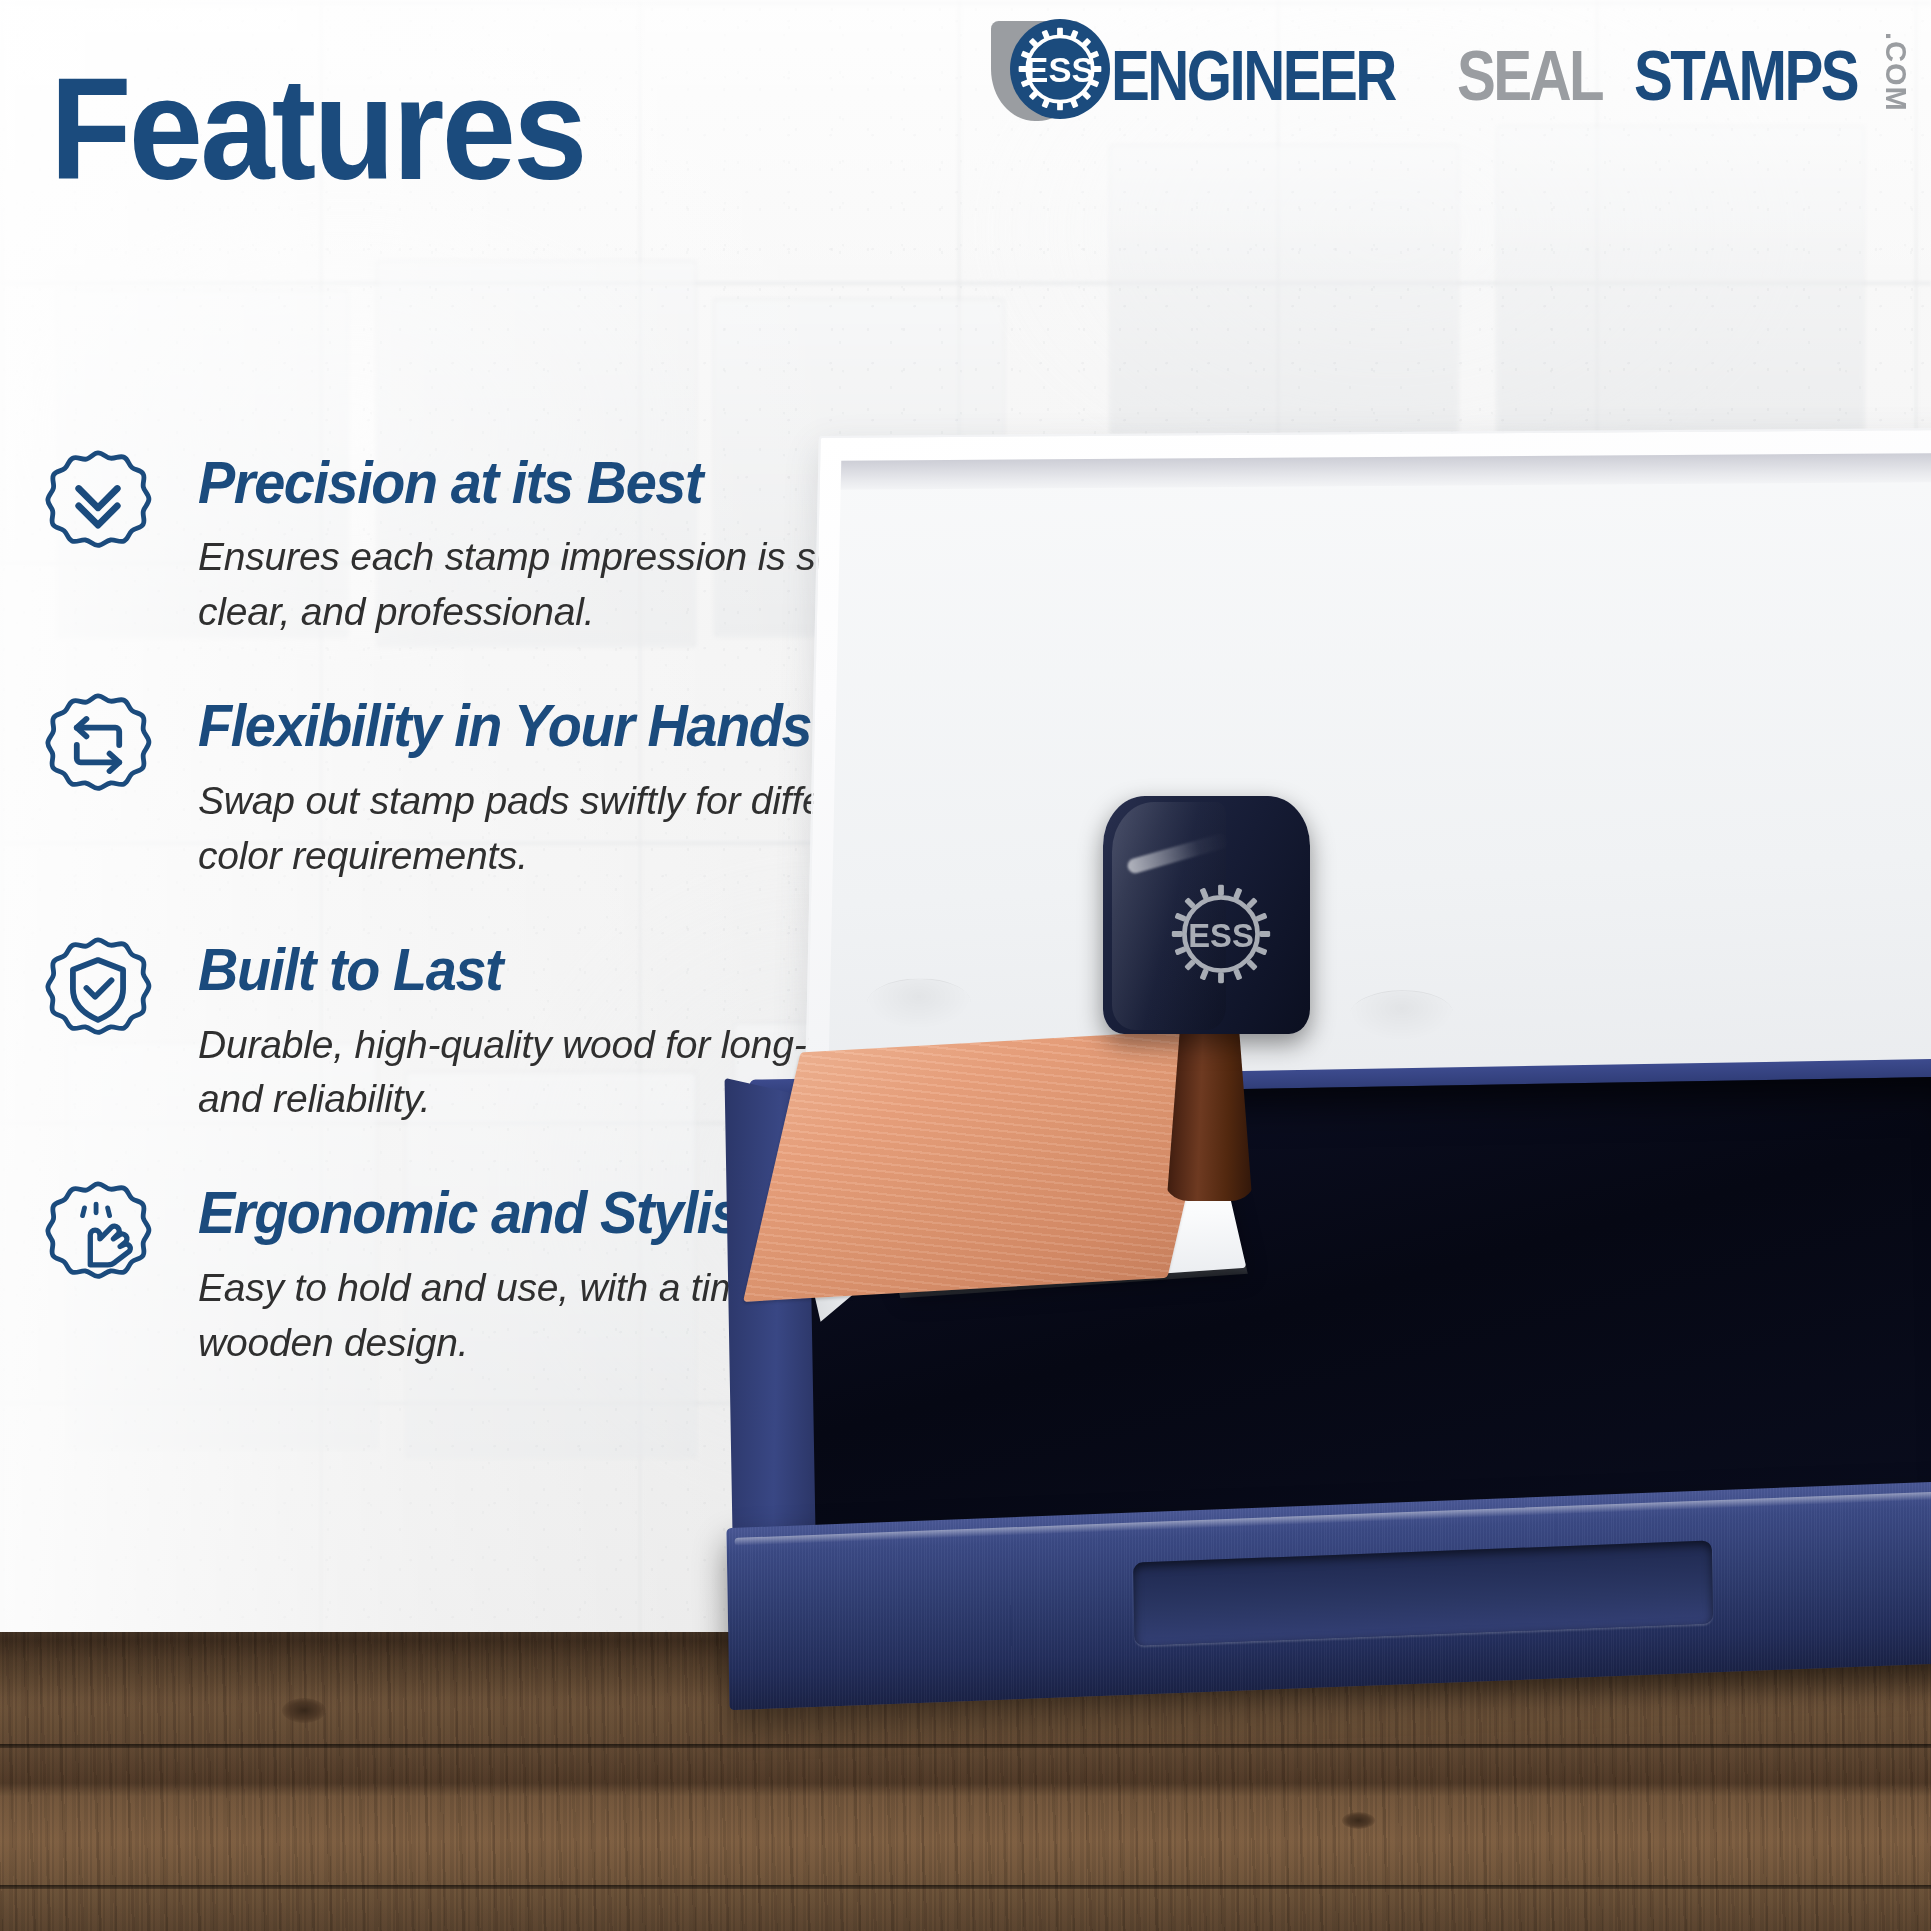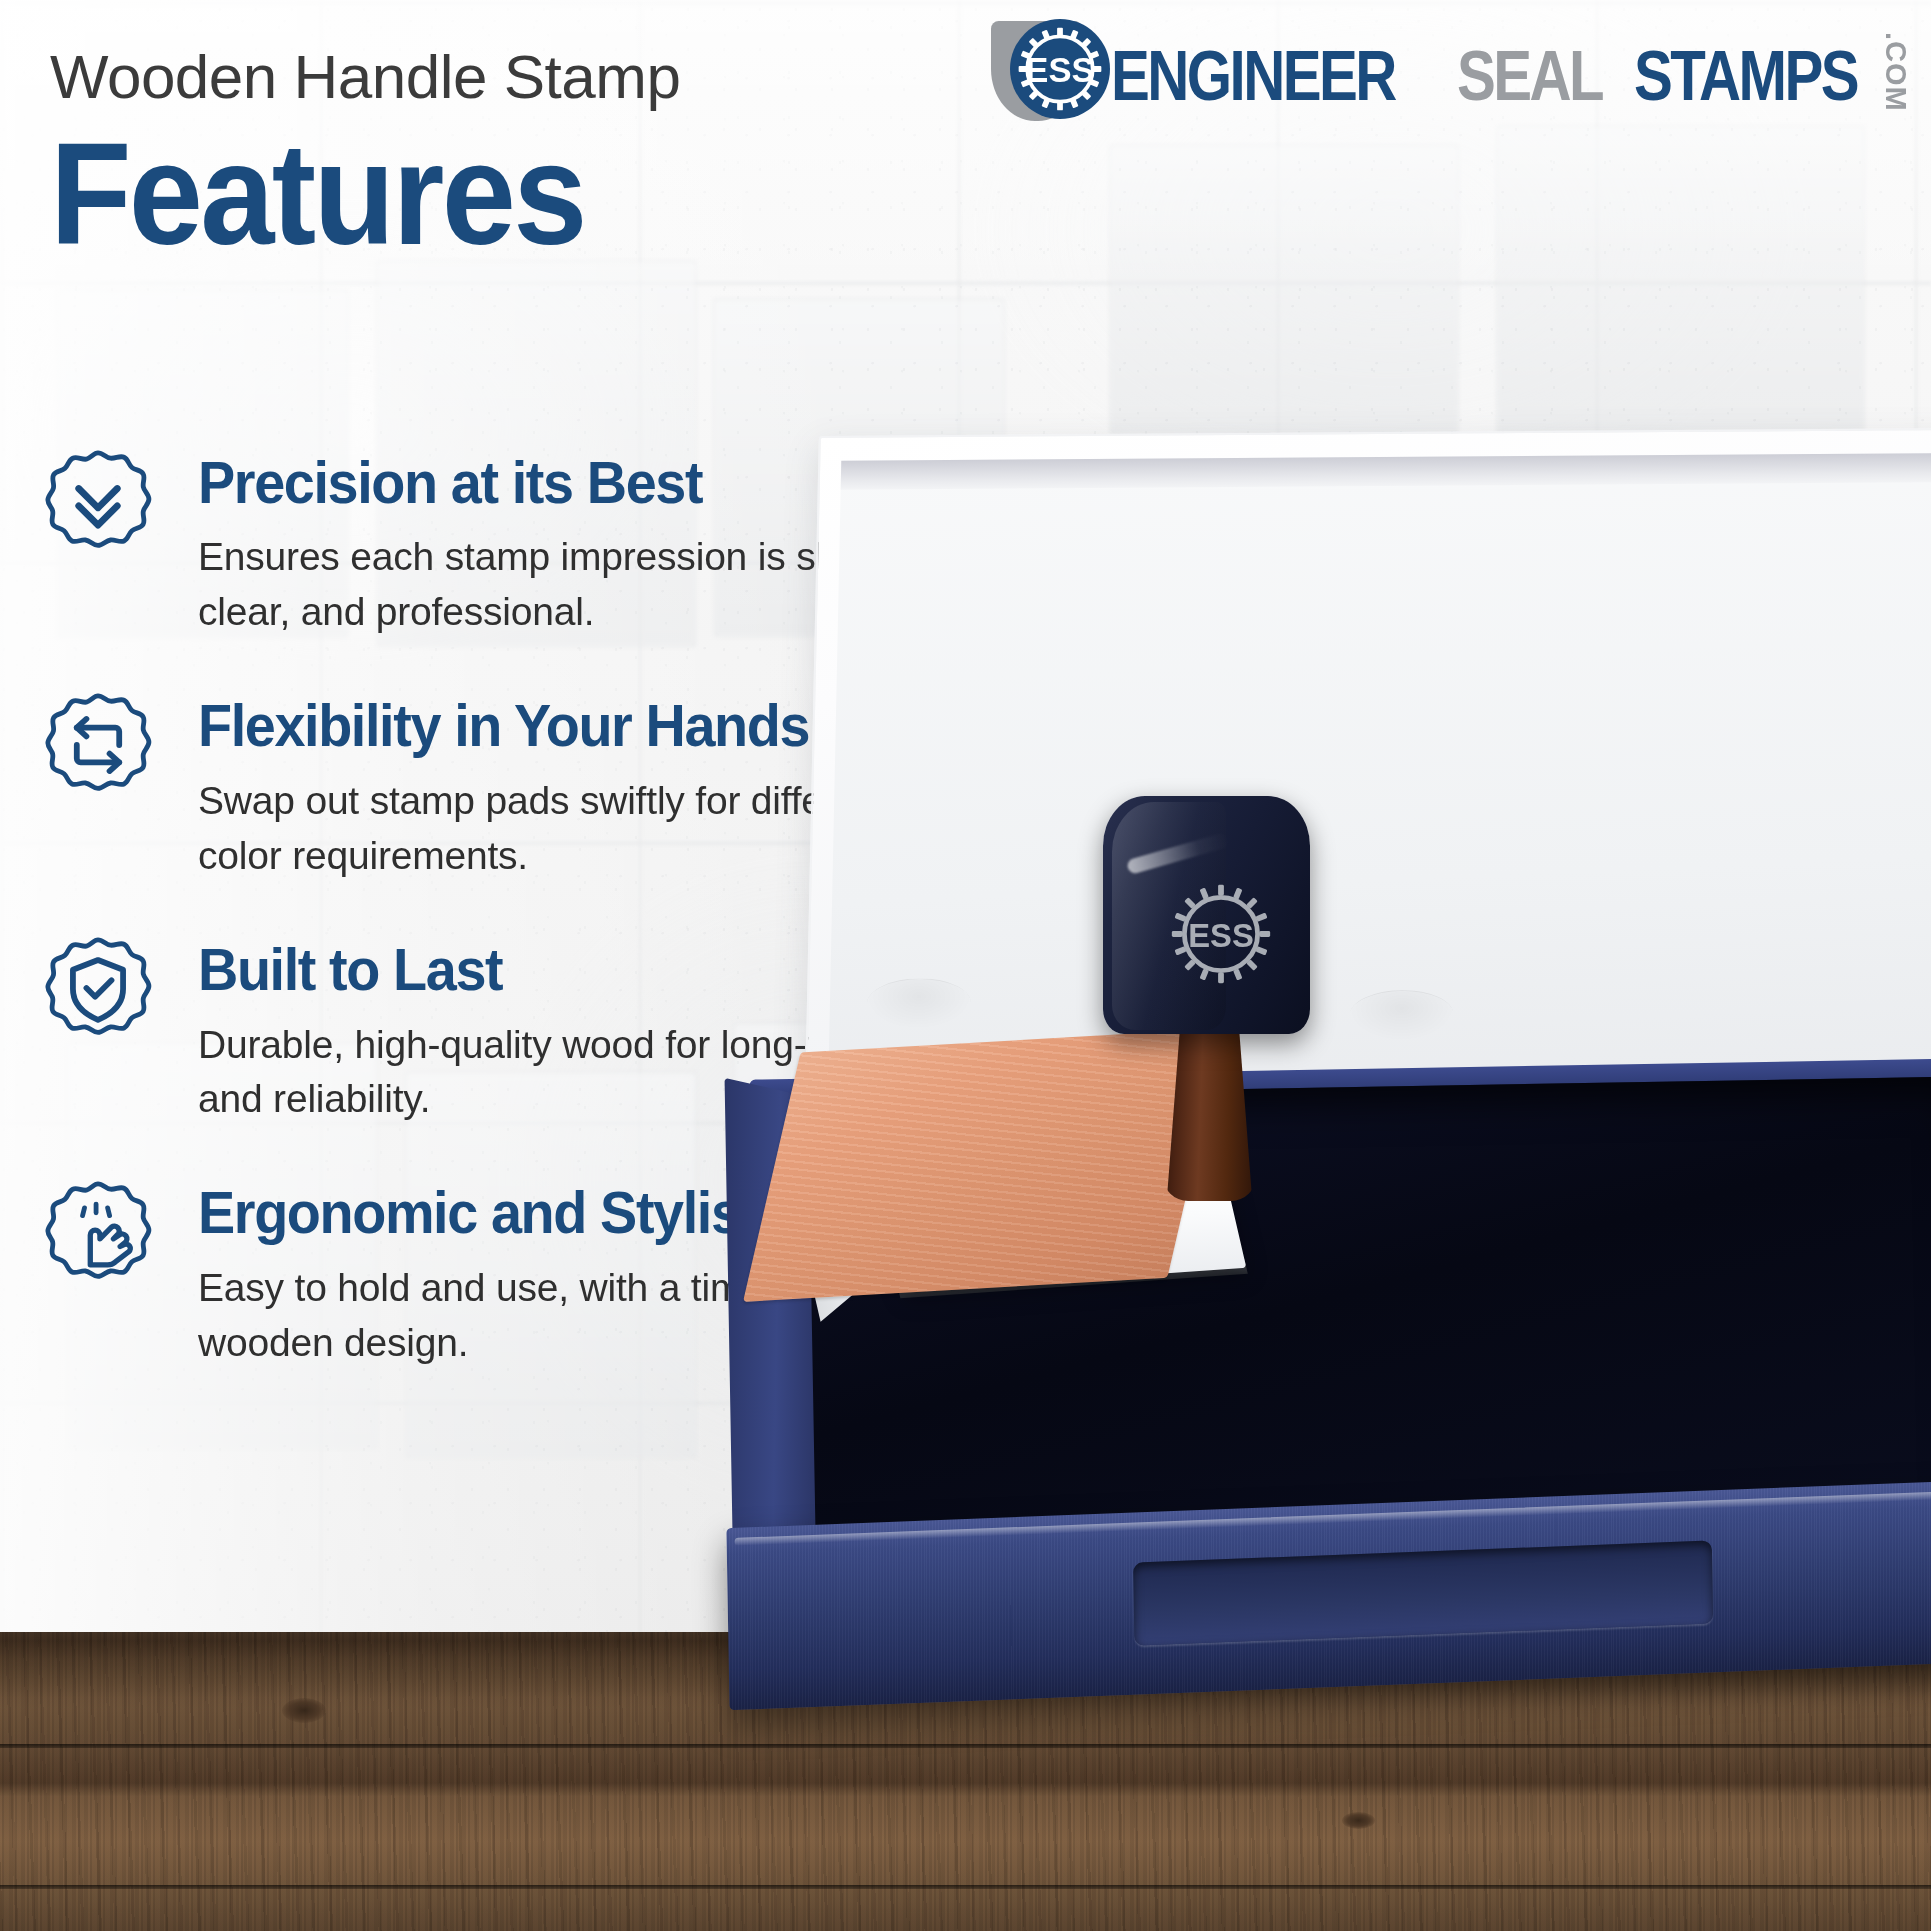--- a/index.html
+++ b/index.html
@@ -118,21 +118,21 @@
   }
   .lw-blue { color:#1b4b7d; }
   .lw-gray { color:#9a9da1; }
   .lw-com {
     color:#9a9da1; font-size:29px; font-weight:800; letter-spacing:1px;
     writing-mode:vertical-rl; margin-left:-25px; line-height:1;
   }
 
   
   .features { position:absolute; left:44px; top:446px; width:975px; }
-  .feat { position:relative; margin-bottom:50px; }
+  .feat { position:relative; margin-bottom:50px;font-style:italic; }
   .feat:last-child { margin-bottom:0; }
   .feat-icon { position:absolute; left:0; top:1.9px; width:108px; height:108px; }
   .feat-body { margin-left:154px; padding-top:5.8px; }
   .feat-title {
     font-size:60px; font-weight:900; color:#1b4b7d; letter-spacing:-1.5px;
     line-height:1.02; white-space:nowrap; font-stretch:condensed;
     transform:scaleX(.93); transform-origin:left center;
   }
   .feat-desc {
     font-size:39px; font-weight:300; color:#2f2f2f; line-height:1.40;
@@ -295,21 +295,20 @@
     <div class="wood-grain2"></div>
     <div class="wood-grain"></div>
     <div class="plank-line" style="top:112px;"></div>
     <div class="plank-line" style="top:253px;"></div>
     <div class="wood-knot" style="left:282px; top:66px;"></div>
     <div class="wood-knot" style="left:1342px;top:180px; width:33px; height:17.4px;"></div>
   </div>
   <div class="wood-shadow"></div>
 
   <div class="hdr">
-    <div class="hdr-sub">Wooden Handle Stamp</div>
     <div class="hdr-title">Features</div>
   </div>
 
   <div class="logo">
     <div class="logo-badge">
       <div class="logo-shield"></div>
       <svg class="logo-circle" viewBox="0 0 104 104">
         <circle cx="52" cy="52" r="52" fill="#1b4b7d"></circle>
         <g fill="none" stroke="#ffffff" stroke-width="4">
           <circle cx="52" cy="52" r="34"></circle>

